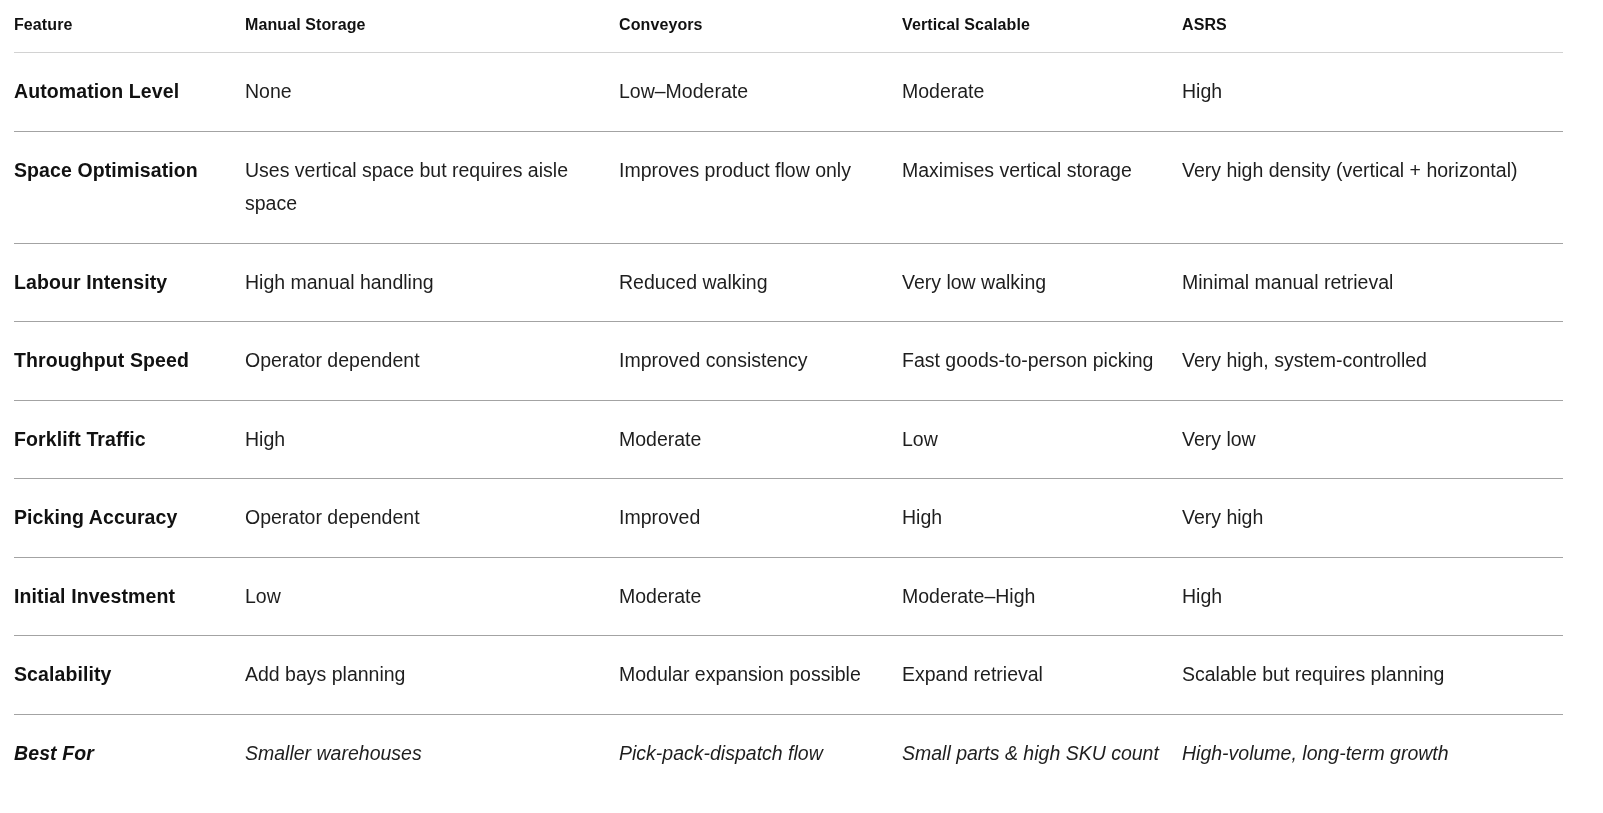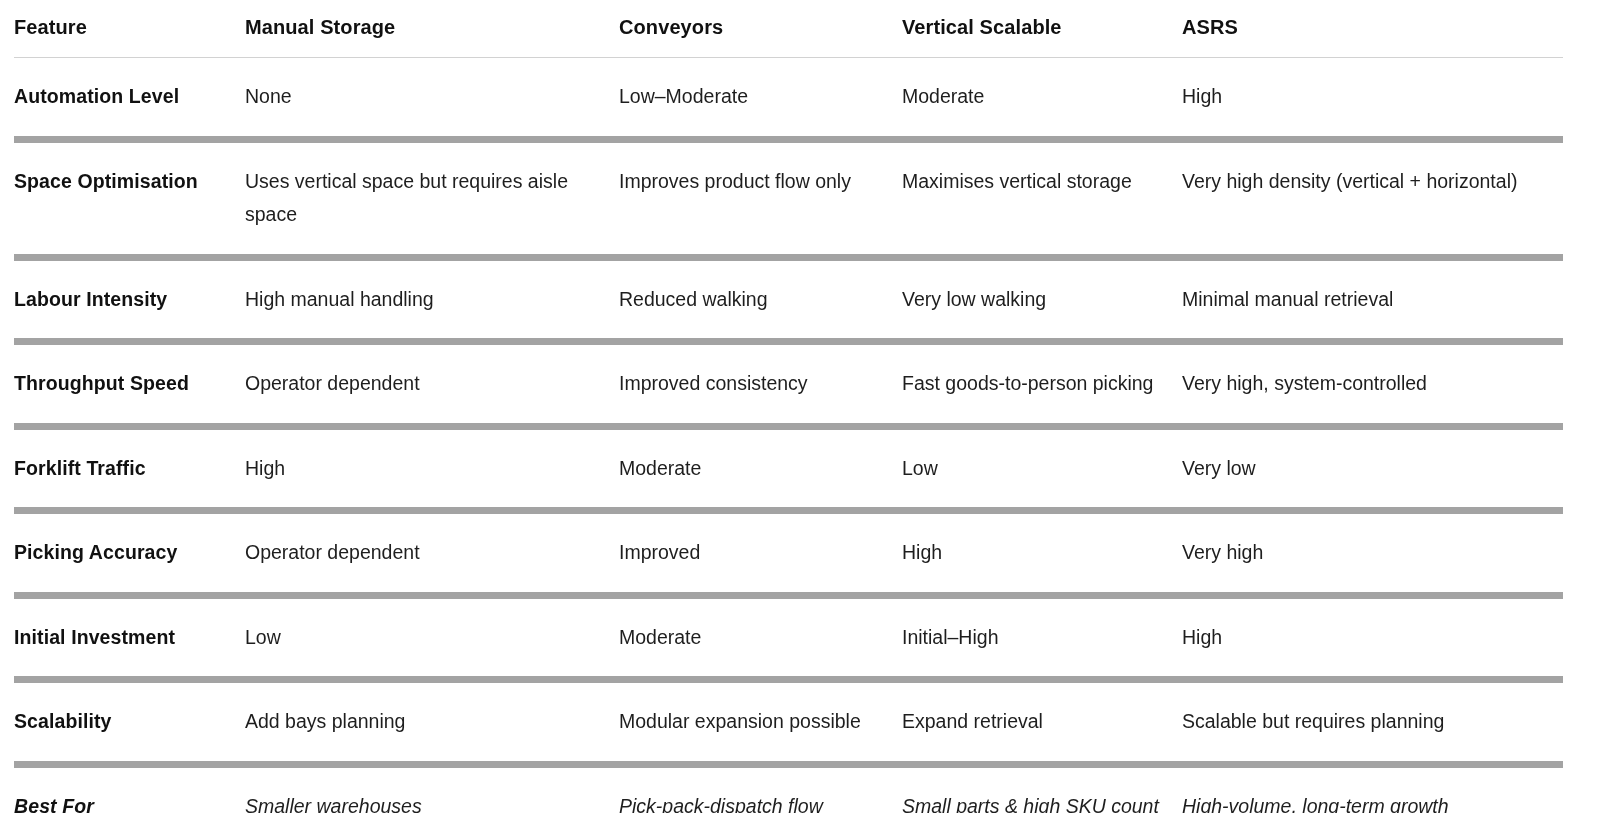--- a/index.html
+++ b/index.html
@@ -32,35 +32,35 @@
 
   table.comparison-table col.col-feature   { width: 231px; }
   table.comparison-table col.col-c1        { width: 374px; }
   table.comparison-table col.col-c2        { width: 283px; }
   table.comparison-table col.col-c3        { width: 280px; }
   table.comparison-table col.col-c4        { width: 381px; }
 
   thead th {
     text-align: left;
     font-weight: bold;
-    font-size: 20px;
+    font-size: 16px;
     color: #111111;
     padding: 16px 14px 18px 0;
     border-bottom: 1px solid #d2d2d2;
     vertical-align: bottom;
     letter-spacing: 0.1px;
   }
   thead th.first-col { padding-left: 0; }
 
   tbody td {
     text-align: left;
     font-size: 19.5px;
     color: #1e1e1e;
     padding: 22px 14px 22px 0;
-    border-bottom: 7px solid #a3a3a3;
+    border-bottom: 1px solid #a3a3a3;
     vertical-align: top;
     line-height: 1.72;
     font-weight: normal;
   }
   tbody tr td.feature-cell {
     font-weight: bold;
     color: #111111;
     padding-left: 0;
     letter-spacing: 0.1px;
   }
@@ -130,21 +130,21 @@
         <td class="feature-cell">Picking Accuracy</td>
         <td>Operator dependent</td>
         <td>Improved</td>
         <td>High</td>
         <td>Very high</td>
       </tr>
       <tr>
         <td class="feature-cell">Initial Investment</td>
         <td>Low</td>
         <td>Moderate</td>
-        <td>Initial–High</td>
+        <td>Moderate–High</td>
         <td>High</td>
       </tr>
       <tr>
         <td class="feature-cell">Scalability</td>
         <td>Add bays planning</td>
         <td>Modular expansion possible</td>
         <td>Expand retrieval</td>
         <td>Scalable but requires planning</td>
       </tr>
       <tr>

